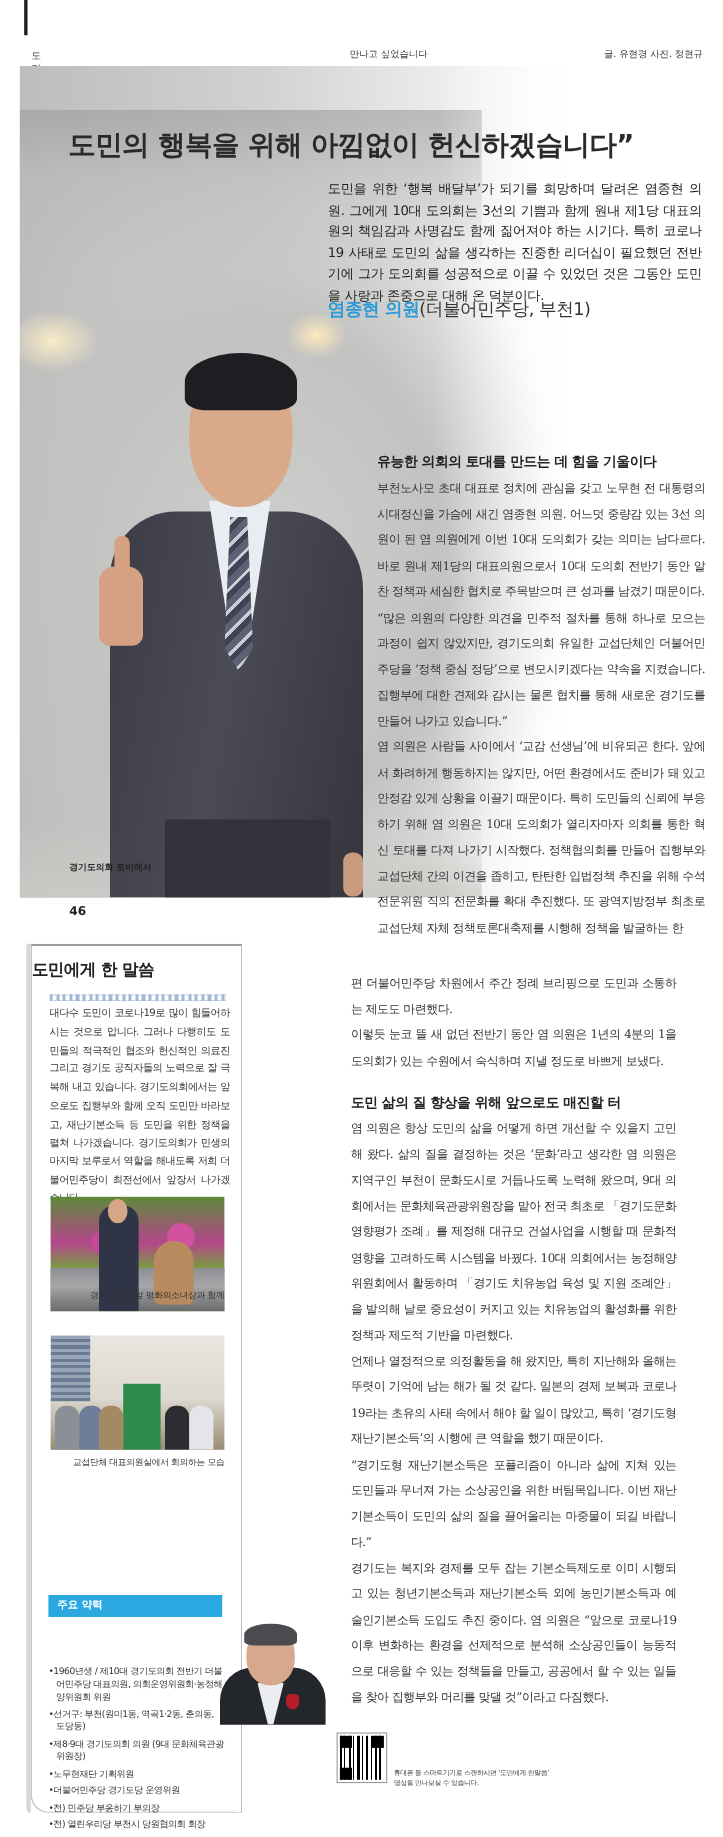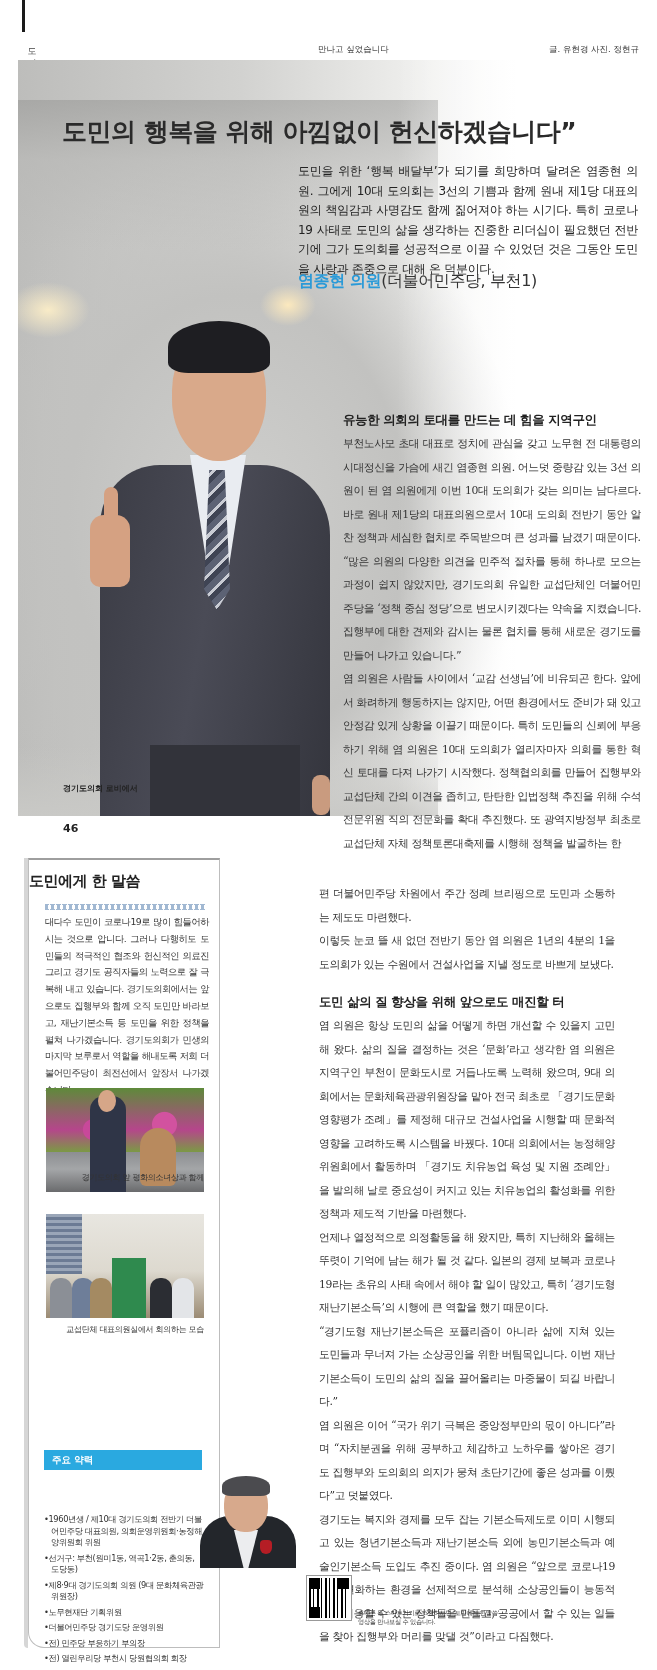--- a/index.html
+++ b/index.html
@@ -131,21 +131,21 @@
   <br>
   <span style="padding-left:14px">도민의 행복을 위해 아낌없이 헌신하겠습니다”</span>
 </h1>
 
 <p class="lead">도민을 위한 ‘행복 배달부’가 되기를 희망하며 달려온 염종현 의원. 그에게 10대 도의회는 3선의 기쁨과 함께 원내 제1당 대표의원의 책임감과 사명감도 함께 짊어져야 하는 시기다. 특히 코로나19 사태로 도민의 삶을 생각하는 진중한 리더십이 필요했던 전반기에 그가 도의회를 성공적으로 이끌 수 있었던 것은 그동안 도민을 사랑과 존중으로 대해 온 덕분이다.</p>
 <div class="byline">
   <span class="name">염종현 의원</span><span>(더불어민주당, 부천1)</span>
 </div>
 
 <div class="col col1">
-  <h3>유능한 의회의 토대를 만드는 데 힘을 지역구인</h3>
+  <h3>유능한 의회의 토대를 만드는 데 힘을 기울이다</h3>
   <p>부천노사모 초대 대표로 정치에 관심을 갖고 노무현 전 대통령의 시대정신을 가슴에 새긴 염종현 의원. 어느덧 중량감 있는 3선 의원이 된 염 의원에게 이번 10대 도의회가 갖는 의미는 남다르다. 바로 원내 제1당의 대표의원으로서 10대 도의회 전반기 동안 알찬 정책과 세심한 협치로 주목받으며 큰 성과를 남겼기 때문이다.</p>
   <p>“많은 의원의 다양한 의견을 민주적 절차를 통해 하나로 모으는 과정이 쉽지 않았지만, 경기도의회 유일한 교섭단체인 더불어민주당을 ‘정책 중심 정당’으로 변모시키겠다는 약속을 지켰습니다. 집행부에 대한 견제와 감시는 물론 협치를 통해 새로운 경기도를 만들어 나가고 있습니다.”</p>
   <p>염 의원은 사람들 사이에서 ‘교감 선생님’에 비유되곤 한다. 앞에서 화려하게 행동하지는 않지만, 어떤 환경에서도 준비가 돼 있고 안정감 있게 상황을 이끌기 때문이다. 특히 도민들의 신뢰에 부응하기 위해 염 의원은 10대 도의회가 열리자마자 의회를 통한 혁신 토대를 다져 나가기 시작했다. 정책협의회를 만들어 집행부와 교섭단체 간의 이견을 좁히고, 탄탄한 입법정책 추진을 위해 수석전문위원 직의 전문화를 확대 추진했다. 또 광역지방정부 최초로 교섭단체 자체 정책토론대축제를 시행해 정책을 발굴하는 한</p>
 </div>
 
 <div class="photo-caption-main">경기도의회 로비에서</div>
 <div class="page-number">46</div>
 
 <div class="sidebar-shadow"></div>
 <div class="sidebar-box">
@@ -187,27 +187,26 @@
 <div class="portrait">
   <div class="jacket"></div>
   <div class="collar"></div>
   <div class="badge"></div>
   <div class="face"></div>
   <div class="hair2"></div>
 </div>
 
 <div class="col col2">
   <p>편 더불어민주당 차원에서 주간 정례 브리핑으로 도민과 소통하는 제도도 마련했다.</p>
-  <p>이렇듯 눈코 뜰 새 없던 전반기 동안 염 의원은 1년의 4분의 1을 도의회가 있는 수원에서 건설사업을 지낼 정도로 바쁘게 보냈다.</p>
+  <p>이렇듯 눈코 뜰 새 없던 전반기 동안 염 의원은 1년의 4분의 1을 도의회가 있는 수원에서 숙식하며 지낼 정도로 바쁘게 보냈다.</p>
   <div class="gap"></div>
   <h3>도민 삶의 질 향상을 위해 앞으로도 매진할 터</h3>
   <p>염 의원은 항상 도민의 삶을 어떻게 하면 개선할 수 있을지 고민해 왔다. 삶의 질을 결정하는 것은 ‘문화’라고 생각한 염 의원은 지역구인 부천이 문화도시로 거듭나도록 노력해 왔으며, 9대 의회에서는 문화체육관광위원장을 맡아 전국 최초로 「경기도문화영향평가 조례」를 제정해 대규모 건설사업을 시행할 때 문화적 영향을 고려하도록 시스템을 바꿨다. 10대 의회에서는 농정해양위원회에서 활동하며 「경기도 치유농업 육성 및 지원 조례안」을 발의해 날로 중요성이 커지고 있는 치유농업의 활성화를 위한 정책과 제도적 기반을 마련했다.</p>
   <p>언제나 열정적으로 의정활동을 해 왔지만, 특히 지난해와 올해는 뚜렷이 기억에 남는 해가 될 것 같다. 일본의 경제 보복과 코로나19라는 초유의 사태 속에서 해야 할 일이 많았고, 특히 ‘경기도형 재난기본소득’의 시행에 큰 역할을 했기 때문이다.</p>
   <p>“경기도형 재난기본소득은 포퓰리즘이 아니라 삶에 지쳐 있는 도민들과 무너져 가는 소상공인을 위한 버팀목입니다. 이번 재난기본소득이 도민의 삶의 질을 끌어올리는 마중물이 되길 바랍니다.”</p>
-  <p>염 의원은 이어 “국가 위기 극복은 중앙정부만의 몫이 아니다”라며 “자치분권을 위해 공부하고 체감하고 노하우를 쌓아온 경기도 집행부와 도의회의 의지가 뭉쳐 초단기간에 좋은 성과를 이뤘다”고 덧붙였다.</p>
   <p>경기도는 복지와 경제를 모두 잡는 기본소득제도로 이미 시행되고 있는 청년기본소득과 재난기본소득 외에 농민기본소득과 예술인기본소득 도입도 추진 중이다. 염 의원은 “앞으로 코로나19 이후 변화하는 환경을 선제적으로 분석해 소상공인들이 능동적으로 대응할 수 있는 정책들을 만들고, 공공에서 할 수 있는 일들을 찾아 집행부와 머리를 맞댈 것”이라고 다짐했다.</p>
 </div>
 
 <div class="qr">
   <div class="qr-inner"></div>
 </div>
 <div class="qr-caption">
   <span>휴대폰 등 스마트기기로 스캔하시면 ‘도민에게 한말씀’</span><br>
   <span>영상을 만나보실 수 있습니다.</span>
 </div>

